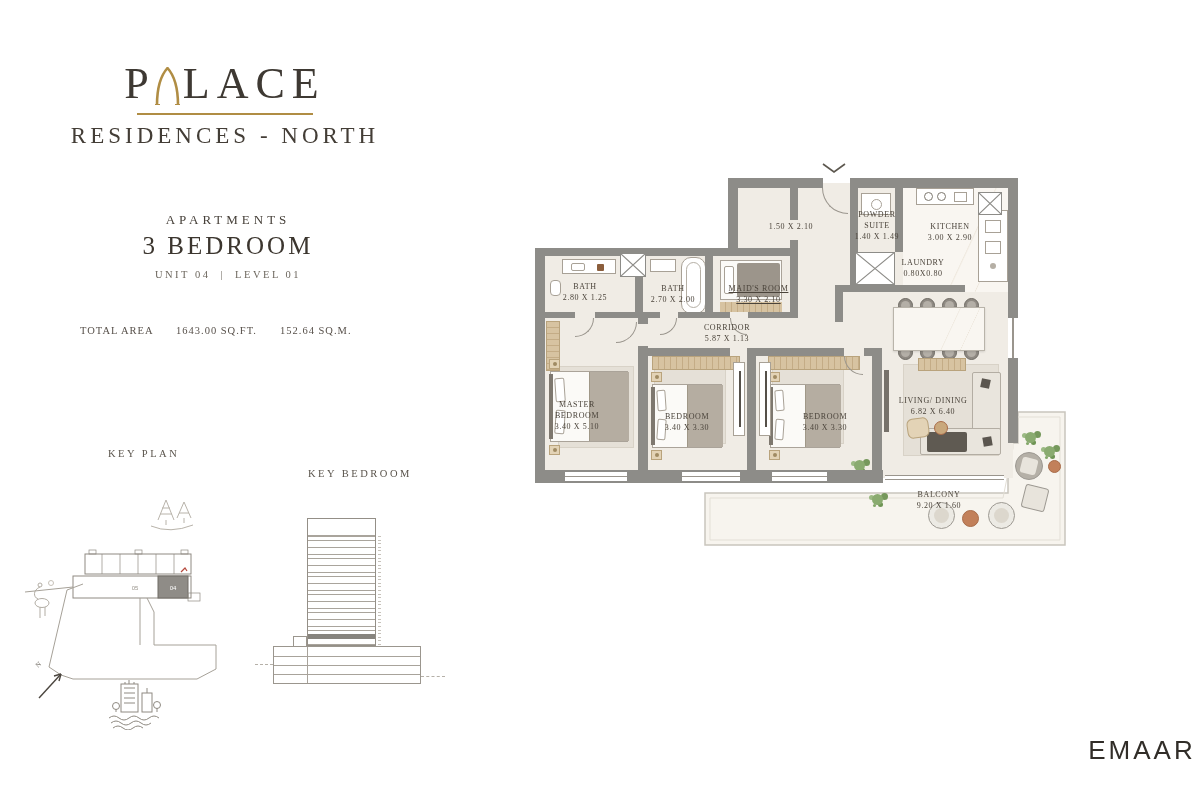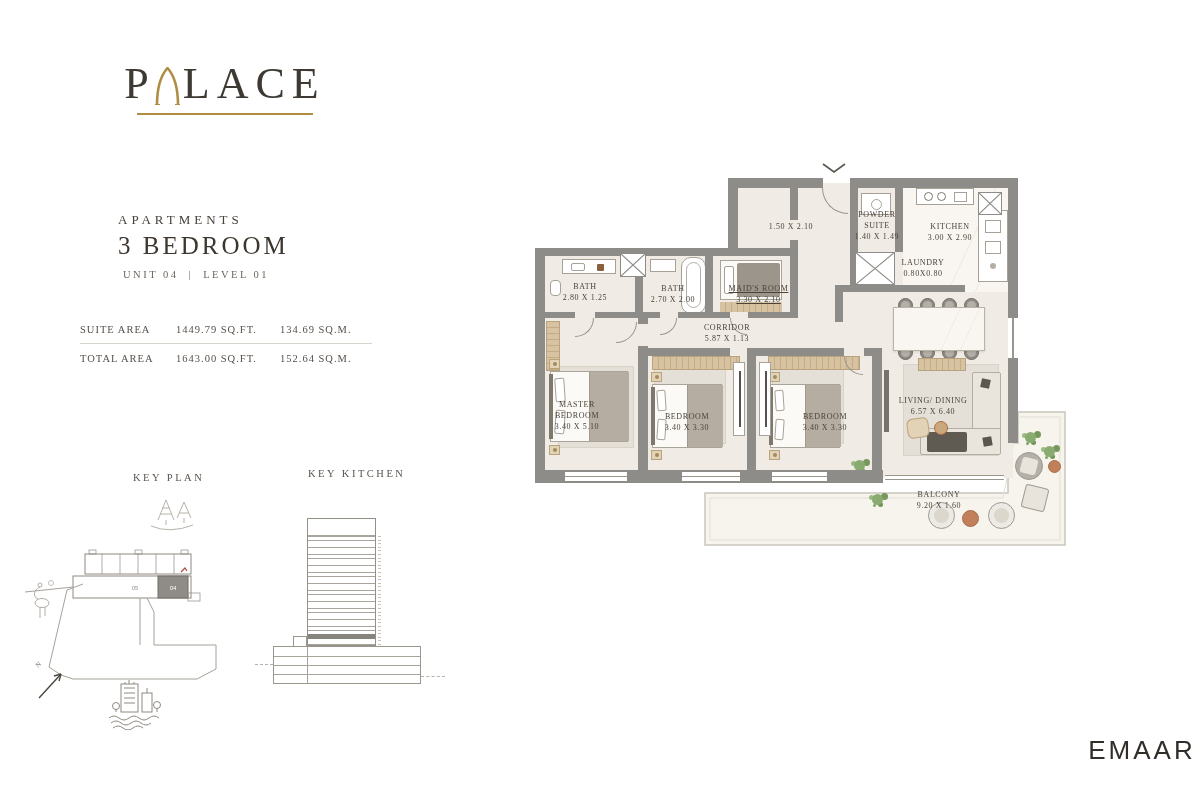--- a/index.html
+++ b/index.html
@@ -11,21 +11,21 @@
   .abs { position:absolute; }
 
   
   .logo-wrap { left:60px; top:62px; width:330px; text-align:center; }
   .logo-line { display:flex; justify-content:center; align-items:flex-end; }
   .logo-txt { font-size:44px; letter-spacing:7px; color:#3e3933; line-height:1; }
   .logo-arch { width:27px; height:38px; margin:0 2px 1px -2px; }
   .logo-rule { width:176px; height:2px; background:#b08d44; margin:7px auto 8px auto; }
   .logo-sub { font-size:23px; letter-spacing:4px; color:#433d36; }
 
-  .hdr { left:118px; top:212px; width:220px; }
+  .hdr { left:118px; top:212px; width:220px; text-align:center; }
   .hdr-cat { font-size:13px; letter-spacing:4px; color:#47413a; }
   .hdr-title { font-size:25px; letter-spacing:3px; color:#3c362f; margin-top:4px; }
   .hdr-unit { font-size:10.5px; letter-spacing:2.5px; color:#6d675e; margin-top:9px; }
   .hdr-unit span { margin:0 5px; }
 
   .area-table { left:80px; top:316px; width:292px; font-size:10.5px; letter-spacing:1px; color:#57504a; }
   .area-row { display:flex; align-items:center; height:28px; border-bottom:1px solid #d9d5ce; }
   .area-row:last-child { border-bottom:none; }
   .area-label { width:96px; }
   .area-sqft { width:104px; }
@@ -90,45 +90,41 @@
   <div class="abs logo-wrap">
     <div class="logo-line">
       <span class="logo-txt">P</span>
       <svg class="logo-arch" viewBox="0 0 27 38">
         <path d="M3,38 C3,16 9,6 13.5,1 C18,6 24,16 24,38" fill="none" stroke="#b08d44" stroke-width="2.6"></path>
         <path d="M1,38 L6,38 M21,38 L26,38" stroke="#b08d44" stroke-width="2"></path>
       </svg>
       <span class="logo-txt">LACE</span>
     </div>
     <div class="logo-rule"></div>
+    <div class="logo-sub">RESIDENCES - NORTH</div>
   </div>
 
   <div class="abs hdr">
     <div class="hdr-cat">APARTMENTS</div>
     <div class="hdr-title">3 BEDROOM</div>
     <div class="hdr-unit">
       <span>UNIT 04</span><span>|</span><span>LEVEL 01</span>
     </div>
   </div>
 
   <div class="abs area-table">
     <div class="area-row">
-      <span class="area-label">SUITE AREA</span>
-      <span class="area-sqft">1449.79 SQ.FT.</span>
-      <span class="area-sqm">134.69 SQ.M.</span>
-    </div>
-    <div class="area-row">
       <span class="area-label">TOTAL AREA</span>
       <span class="area-sqft">1643.00 SQ.FT.</span>
       <span class="area-sqm">152.64 SQ.M.</span>
     </div>
   </div>
 
-  <div class="abs key-title" style="left:108px; top:472px;margin-left:25px;">KEY PLAN</div>
-  <div class="abs key-title" style="left:308px; top:468px;">KEY KITCHEN</div>
+  <div class="abs key-title" style="left:108px; top:448px;">KEY PLAN</div>
+  <div class="abs key-title" style="left:308px; top:468px;">KEY BEDROOM</div>
 
   <div class="abs" style="left:25px; top:492px; width:215px; height:238px;">
     <svg width="215" height="238" viewBox="0 0 215 238">
 
       <g stroke="#b8b3aa" fill="none" stroke-width="1">
         <path d="M133,28 L141,8 L149,28 M135,22 L147,22 M137,16 L145,16 M141,28 L141,33"></path>
         <path d="M152,26 L159,10 L166,26 M154,21 L164,21 M159,26 L159,31"></path>
         <path d="M126,34 Q145,42 168,33"></path>
       </g>
 
@@ -426,21 +422,21 @@
     <div class="abs room-label" style="left:132px; top:252px; width:70px;">
       <span class="rl-name">BEDROOM</span>
       <span class="rl-dims">3.40 X 3.30</span>
     </div>
     <div class="abs room-label" style="left:270px; top:252px; width:70px;">
       <span class="rl-name">BEDROOM</span>
       <span class="rl-dims">3.40 X 3.30</span>
     </div>
     <div class="abs room-label" style="left:363px; top:236px; width:100px;">
       <span class="rl-name">LIVING/ DINING</span>
-      <span class="rl-dims">6.57 X 6.40</span>
+      <span class="rl-dims">6.82 X 6.40</span>
     </div>
     <div class="abs room-label" style="left:379px; top:330px; width:80px;">
       <span class="rl-name">BALCONY</span>
       <span class="rl-dims">9.20 X 1.60</span>
     </div>
   </div>
 
   <div class="abs emaar">EMAAR</div>
 
 </div>

